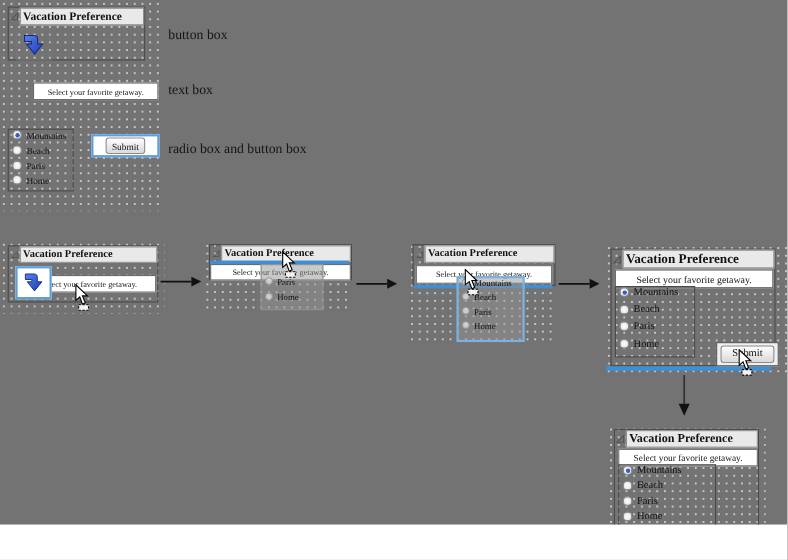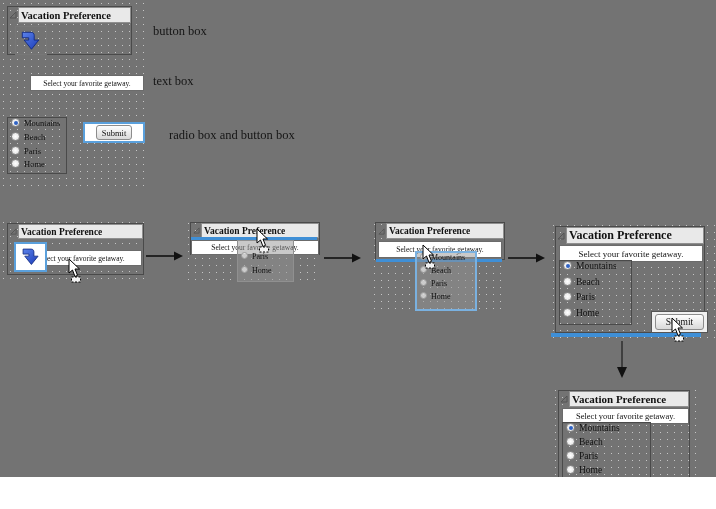--- a/index.html
+++ b/index.html
@@ -78,21 +78,21 @@
       <span class="rlabel">Paris</span>
     </div>
     <div class="row" style="height:13.75px;">
       <span class="radio"></span>
       <span class="rlabel">Home</span>
     </div>
   </div>
   <div class="selbox" style="left:83px;top:122px;width:58px;height:17px;display:flex;align-items:center;justify-content:center;">
     <div class="btn" style="width:34px;height:13px;font-size:8.5px;">Submit</div>
   </div>
-  <div class="legend" style="left:169px;top:128px;">radio box and button box</div>
+  <div class="legend" style="left:153px;top:128px;">radio box and button box</div>
 
   <div class="dots" style="left:0;top:219px;width:150px;height:66px;"></div>
   <div class="panel" style="left:7px;top:223px;width:135px;height:50px;font-size:9.5px;">
     <div class="phead" style="height:15px;">
       <span class="tri">
         <svg width="7" height="7" viewBox="0 0 8 8">
             <path d="M7 1 L7 7 L1 7 Z" fill="none" stroke="#555" stroke-width="1"></path>
           </svg>
       </span>
       <span class="hbar">Vacation Preference</span>

